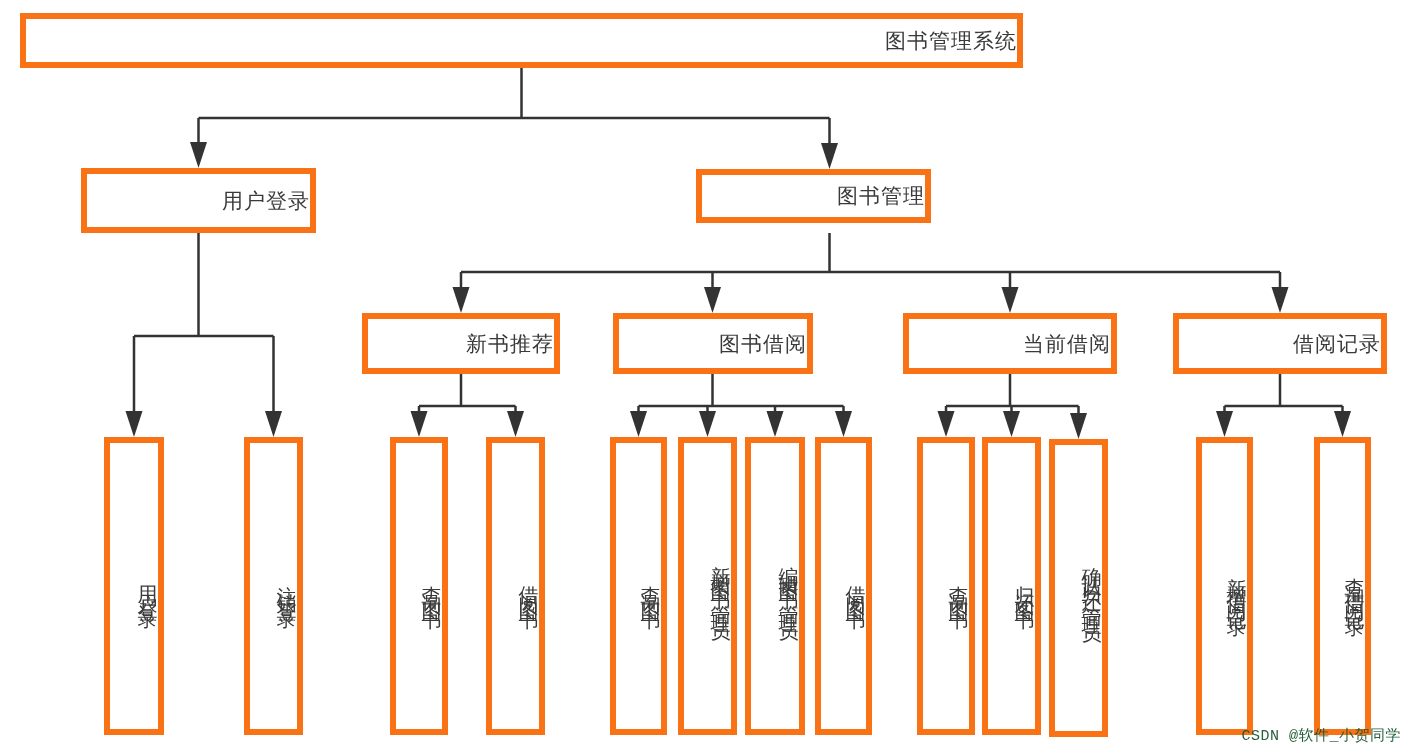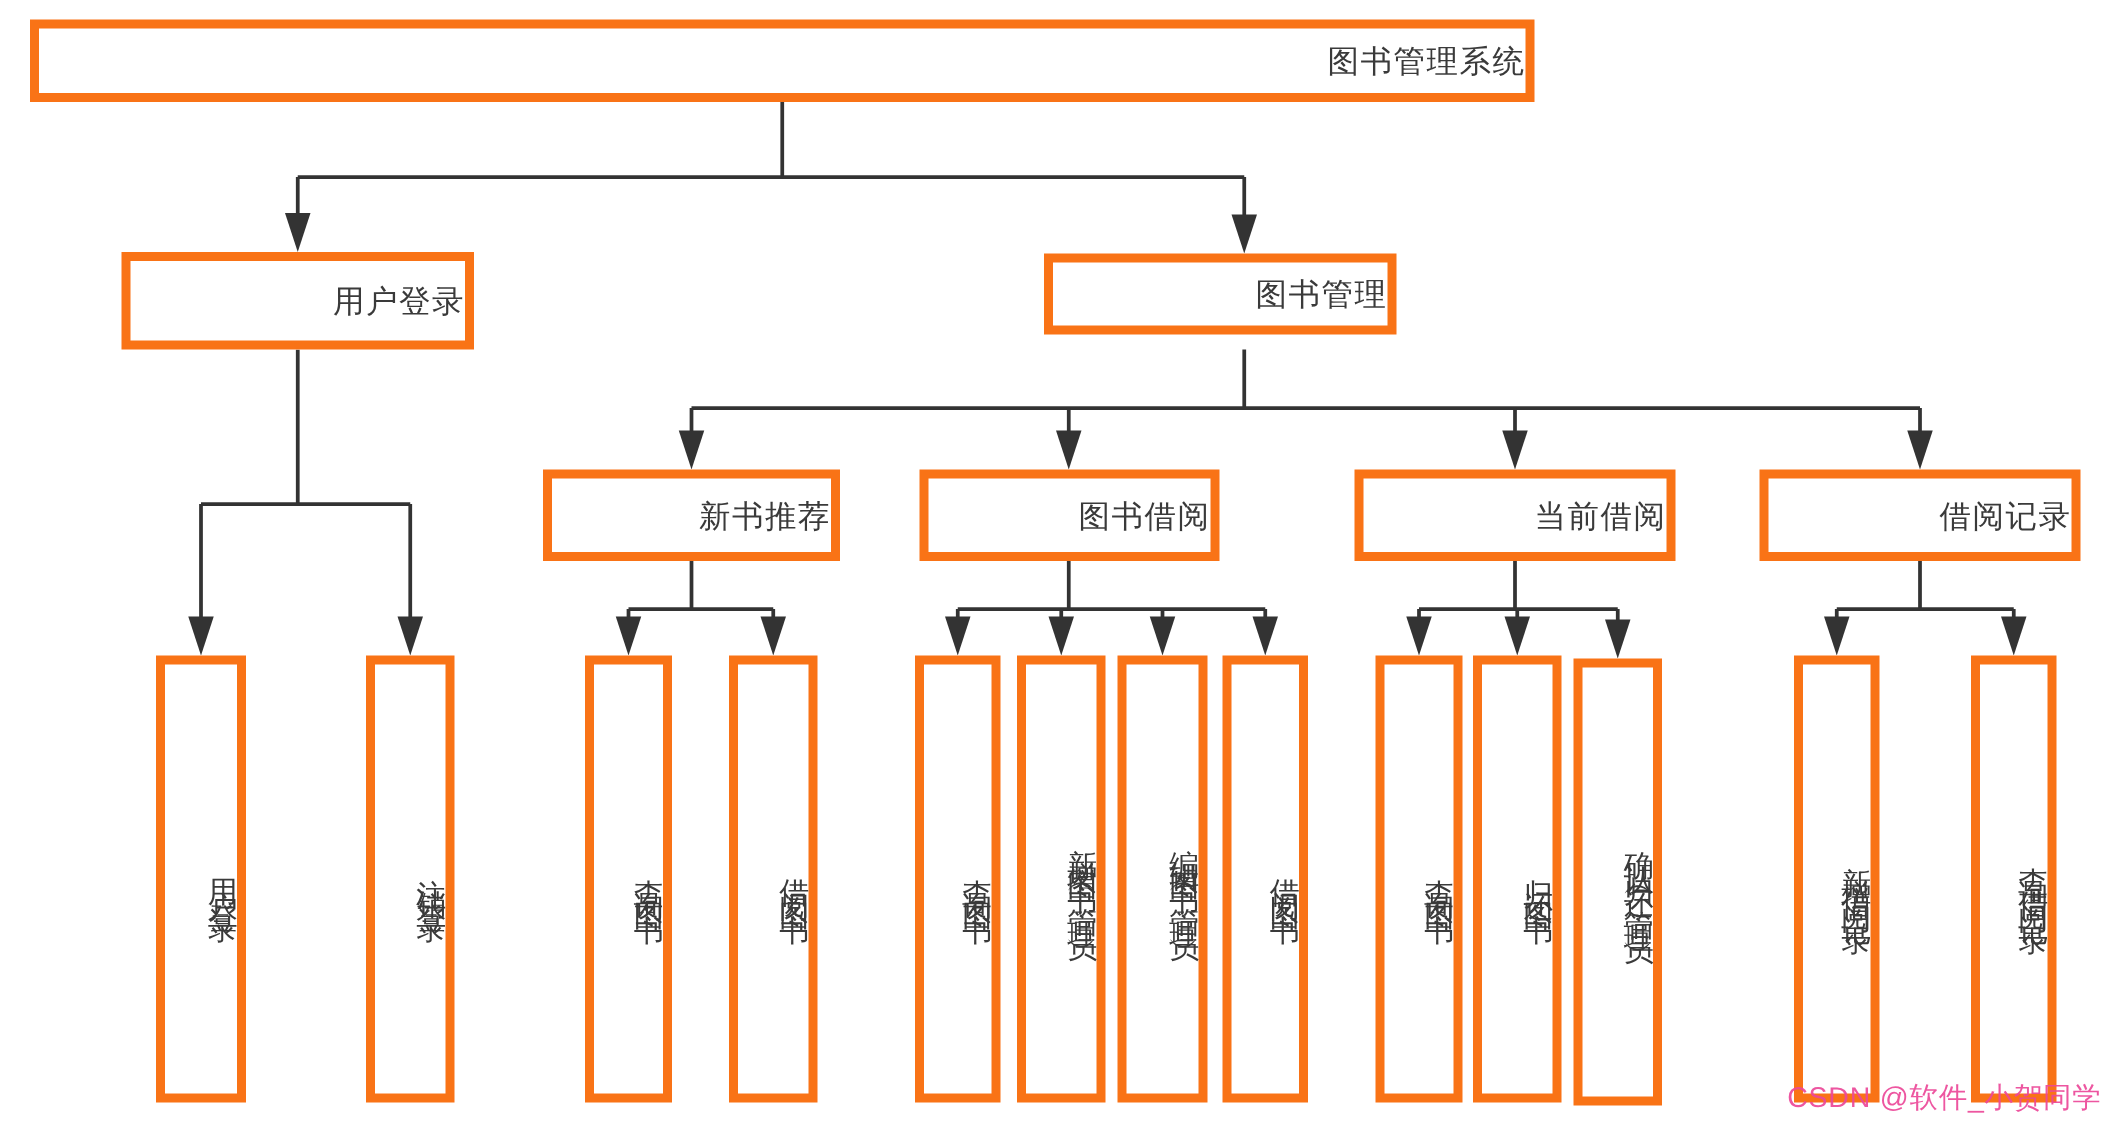--- a/index.html
+++ b/index.html
@@ -37,25 +37,26 @@
     text-orientation: mixed;
     letter-spacing: 8px;
     line-height: 1;
     white-space: nowrap;
   }
   .watermark {
     position: absolute;
     right: 4px;
     bottom: 2px;
     z-index: 3;
-    font-size: 19px;
-    color: #ec4899;
+    font-size: 15px;
+    color: #14532d;
     opacity: 0.92;
     letter-spacing: 0.5px;
     white-space: nowrap;
+    font-family: Liberation Mono, monospace;
   }
 </style>
 </head>
 <body>
 
 <div class="canvas">
 
   <svg class="edges" viewBox="0 0 1405 747" xmlns="http://www.w3.org/2000/svg">
 
     <g>

